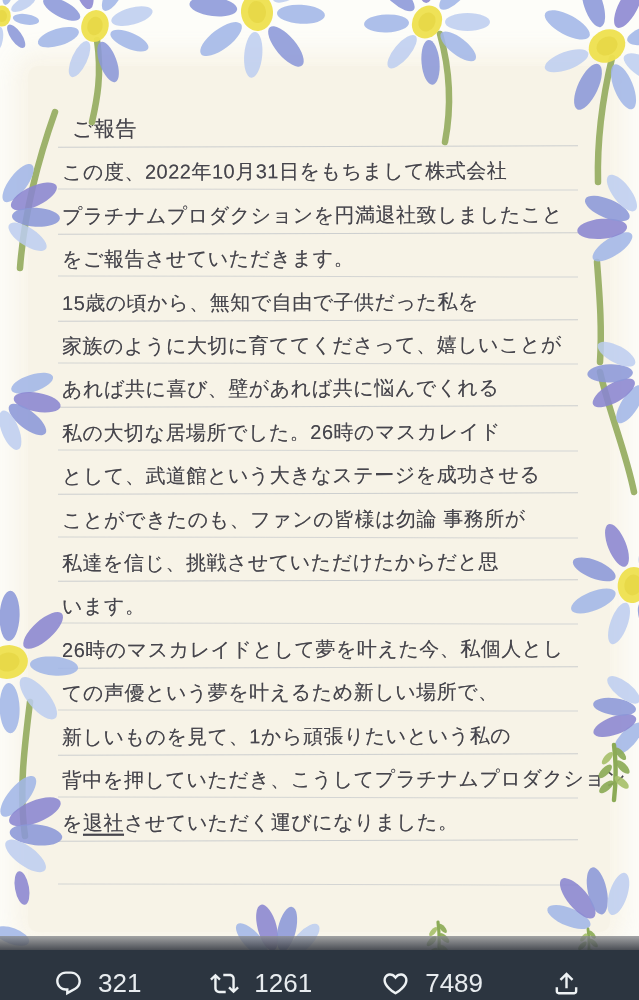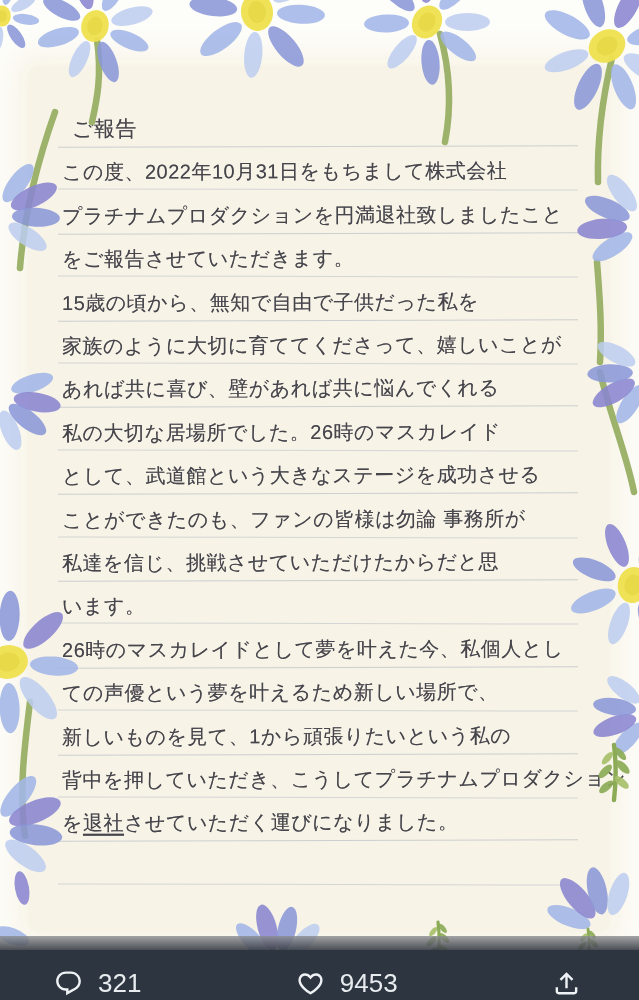--- a/index.html
+++ b/index.html
@@ -211,23 +211,29 @@
 
   <div id="action-bar">
     <div class="action-group">
       <svg viewBox="0 0 24 24">
         <path d="M1.751 10c0-4.42 3.584-8 8.005-8h4.366c4.49 0 8.129 3.64 8.129 8.13 0 2.96-1.607 5.68-4.196 7.11l-8.054 4.46v-3.69h-.067c-4.49.1-8.183-3.51-8.183-8.01zm8.005-6c-3.317 0-6.005 2.69-6.005 6 0 3.37 2.77 6.08 6.138 6.01l.351-.01h1.761v2.3l5.087-2.81c1.951-1.08 3.163-3.13 3.163-5.36 0-3.39-2.744-6.13-6.129-6.13H9.756z"></path>
       </svg>
       <span class="count">321</span>
     </div>
     <div class="action-group">
       <svg viewBox="0 0 24 24">
+        <path d="M4.5 3.88l4.432 4.14-1.364 1.46L5.5 7.55V16c0 1.1.896 2 2 2H13v2H7.5c-2.209 0-4-1.79-4-4V7.55L1.432 9.48.068 8.02 4.5 3.88zM16.5 6H11V4h5.5c2.209 0 4 1.79 4 4v8.45l2.068-1.93 1.364 1.46-4.432 4.14-4.432-4.14 1.364-1.46 2.068 1.93V8c0-1.1-.896-2-2-2z"></path>
+      </svg>
+      <span class="count">1261</span>
+    </div>
+    <div class="action-group">
+      <svg viewBox="0 0 24 24">
         <path d="M16.697 5.5c-1.222-.06-2.679.51-3.89 2.16l-.805 1.09-.806-1.09C9.984 6.01 8.526 5.44 7.304 5.5c-1.243.07-2.349.78-2.91 1.91-.552 1.12-.633 2.78.479 4.82 1.074 1.97 3.257 4.27 7.129 6.61 3.87-2.34 6.052-4.64 7.126-6.61 1.111-2.04 1.03-3.7.477-4.82-.561-1.13-1.666-1.84-2.908-1.91zm4.187 7.69c-1.351 2.48-4.001 5.12-8.379 7.67l-.503.3-.504-.3c-4.379-2.55-7.029-5.19-8.382-7.67-1.36-2.5-1.41-4.86-.514-6.67.887-1.79 2.647-2.91 4.601-3.01 1.651-.09 3.368.56 4.798 2.01 1.429-1.45 3.146-2.1 4.796-2.01 1.954.1 3.714 1.22 4.601 3.01.896 1.81.846 4.17-.514 6.67z"></path>
       </svg>
-      <span class="count">9453</span>
+      <span class="count">7489</span>
     </div>
     <div class="action-group">
       <svg viewBox="0 0 24 24">
         <path d="M12 2.59l5.7 5.7-1.41 1.42L13 6.41V16h-2V6.41l-3.3 3.3-1.41-1.42L12 2.59zM21 15l-.02 3.51c0 1.38-1.12 2.49-2.5 2.49H5.5C4.11 21 3 19.88 3 18.5V15h2v3.5c0 .28.22.5.5.5h12.98c.28 0 .5-.22.5-.5L19 15h2z"></path>
       </svg>
     </div>
   </div>
 </div>
 
 </body></html>

